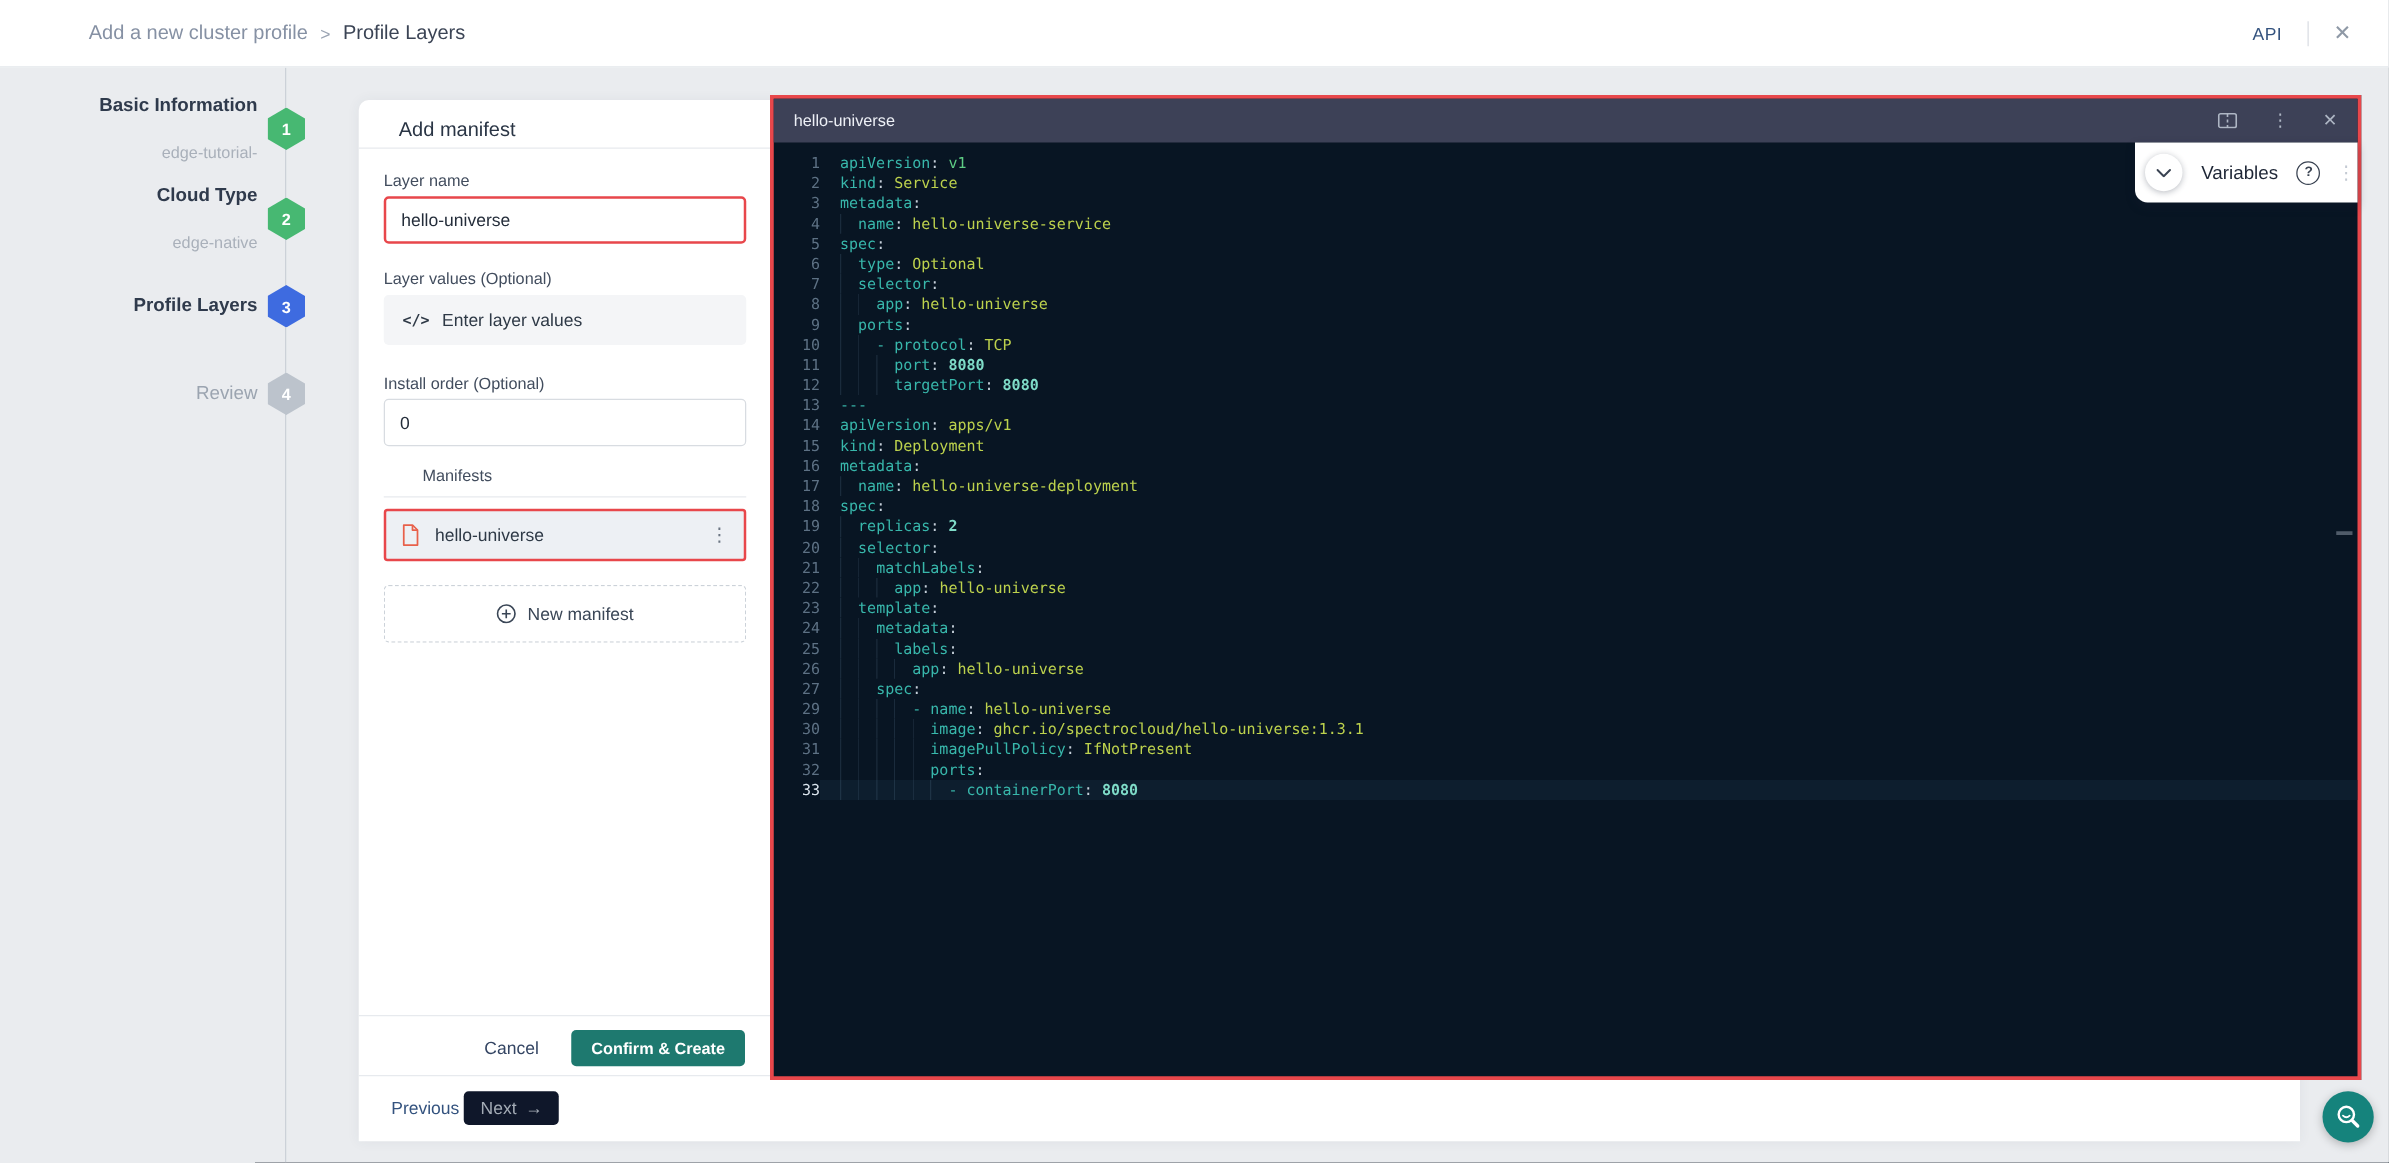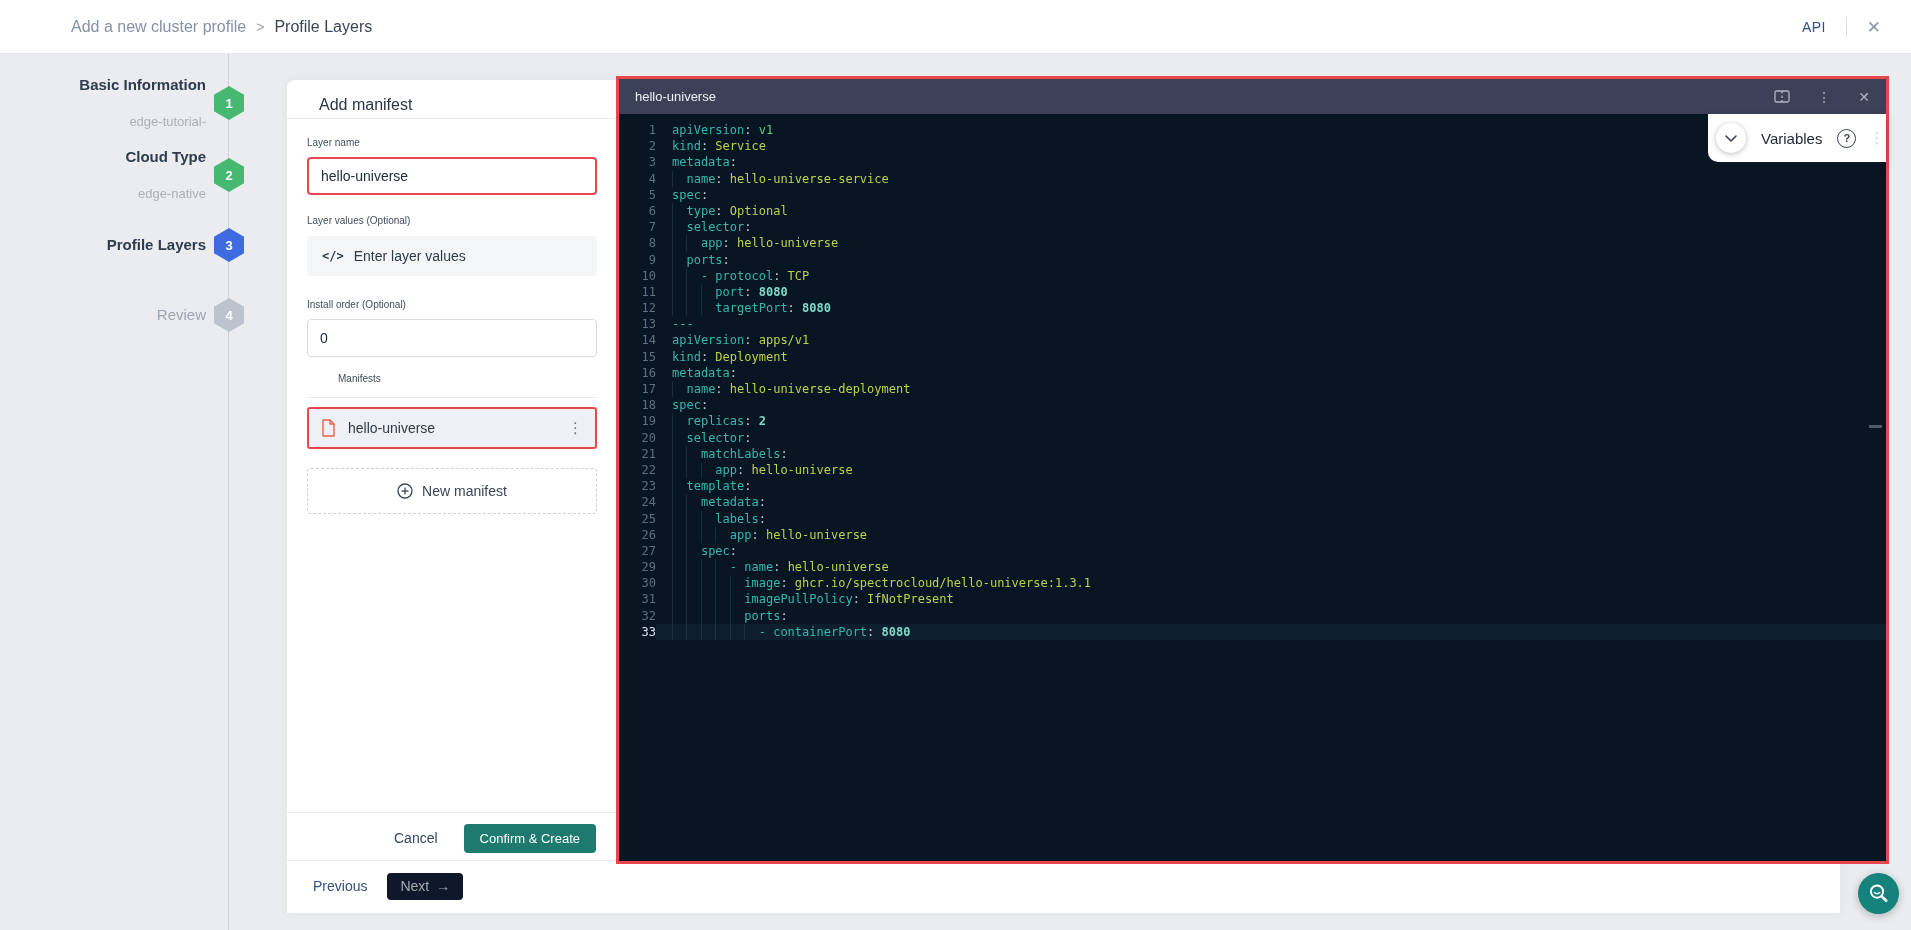--- a/index.html
+++ b/index.html
@@ -34,21 +34,21 @@
   .step.todo .hex{background:var(--hex-gray,#bcc3cc);}
 
   
   .card{position:absolute;left:287px;top:80px;width:1553px;height:833px;background:#fff;
     border-radius:8px 0 0 0;box-shadow:0 0 10px rgba(50,60,80,.06);z-index:1;}
   .card-footer-line{position:absolute;left:0;top:780px;width:100%;height:1px;background:#e7eaee;}
 
   
   .form-title{position:absolute;left:32px;top:16px;font-size:16px;color:#2a3545;}
   .form-header-line{position:absolute;left:0;top:38px;width:329px;height:1px;background:#e7eaee;}
-  .flabel{position:absolute;left:20px;font-size:10px;color:#424d5e;text-align:right;}
+  .flabel{position:absolute;left:20px;font-size:13px;color:#424d5e;text-align:right;}
   .lbl-layer-name{top:57px;}
   .lbl-layer-values{top:135px;}
   .lbl-install-order{top:219px;}
   .lbl-manifests{top:293px;margin-left:31px;}
   .finput{position:absolute;left:20px;width:290px;height:38px;box-sizing:border-box;border-radius:4px;
     font-family:"Liberation Sans",sans-serif;font-size:14px;color:#242d3a;padding:0 12px;outline:none;background:#fff;}
   .input-layer-name{top:77px;border:2px solid var(--accent-red,#e8474b);}
   .input-install-order{top:239px;border:1px solid #d8dce1;}
   .values-btn{position:absolute;left:20px;top:156px;width:290px;height:40px;box-sizing:border-box;
     background:#f4f5f7;border-radius:4px;display:flex;align-items:center;gap:10px;padding:0 15px;cursor:pointer;}
@@ -60,25 +60,25 @@
     display:flex;align-items:center;padding:0 12px;gap:12px;cursor:pointer;}
   .manifest-label{font-size:14px;color:#2e3946;flex:1;}
   .kebab{color:#6b7582;font-size:15px;letter-spacing:0;cursor:pointer;font-family:"DejaVu Sans",sans-serif;line-height:1;}
   .new-manifest{position:absolute;left:20px;top:388px;width:290px;height:46px;box-sizing:border-box;
     border:1px dashed #ccd2d9;border-radius:4px;display:flex;align-items:center;justify-content:center;gap:9px;
     font-size:14px;color:#3a4656;cursor:pointer;background:#fff;}
   .form-footer-line{position:absolute;left:0;top:732px;width:329px;height:1px;background:#e7eaee;}
   .form-actions{position:absolute;left:0;top:738px;width:329px;height:40px;box-sizing:border-box;
     display:flex;align-items:center;justify-content:flex-end;gap:26px;padding-right:20px;}
   .cancel-link{font-size:14px;color:#344563;cursor:pointer;}
-  .confirm-btn{background:var(--teal-btn,#1e796f);color:#fff;font-size:13px;font-weight:400;
+  .confirm-btn{background:var(--teal-btn,#1e796f);color:#fff;font-size:13px;font-weight:700;
     border:none;border-radius:4px;height:29px;padding:0 16px;cursor:pointer;font-family:"Liberation Sans",sans-serif;}
 
   
-  .wizard-nav{position:absolute;left:26px;top:789px;height:34px;display:flex;align-items:center;gap:20px;}
+  .wizard-nav{position:absolute;left:26px;top:789px;height:34px;display:flex;align-items:center;gap:4px;}
   .previous-link{font-size:14px;color:var(--link-blue,#33527e);cursor:pointer;}
   .next-btn{background:#0f172a;border:none;border-radius:4px;height:27px;padding:0 13px;
     font-size:14px;color:#a3abb5;display:flex;align-items:center;gap:7px;cursor:default;font-family:"Liberation Sans",sans-serif;}
 
   
   .editor{position:absolute;left:616px;top:76px;width:1273px;height:788px;box-sizing:border-box;
     border:3px solid var(--accent-red,#e8474b);background:var(--code-bg,#081523);z-index:5;}
   .editor-titlebar{height:35px;background:var(--titlebar,#3d4157);display:flex;align-items:center;padding:0 16px;box-sizing:border-box;}
   .editor-title{color:#edf0f6;font-size:13px;}
   .tb-icons{margin-left:auto;display:flex;align-items:center;gap:27px;}

